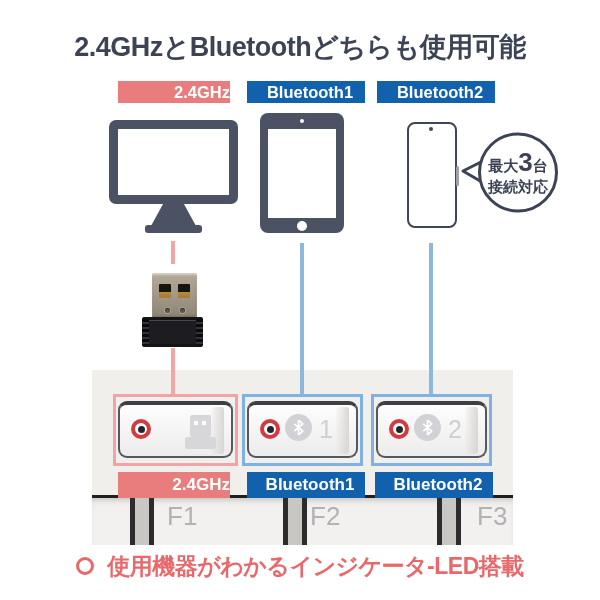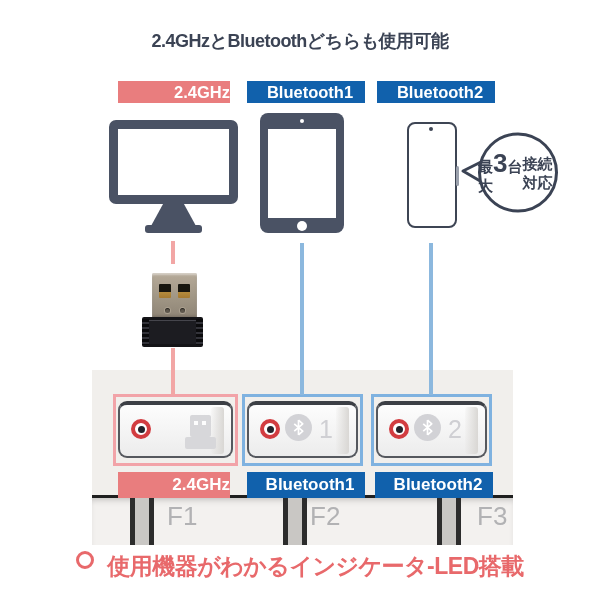--- a/index.html
+++ b/index.html
@@ -1,21 +1,21 @@
 <!DOCTYPE html>
 <html><head>
 <meta charset="utf-8">
 <style>
   html,body{margin:0;padding:0;background:#fff;}
   .stage{position:relative;width:600px;height:600px;background:#ffffff;overflow:hidden;
          font-family:"Liberation Sans","DejaVu Sans",sans-serif;}
   .abs{position:absolute;}
 
   
-  .title{left:0;top:29px;width:600px;text-align:center;font-size:18px;font-weight:700;
+  .title{left:0;top:29px;width:600px;text-align:center;font-size:27px;font-weight:700;
          color:#3b4354;letter-spacing:-0.5px;}
 
   
   .conn-label{height:22px;line-height:22px;text-align:center;color:#fff;
               font-size:16.5px;font-weight:700;}
   .lbl-red{background:#e97d7e;text-align:right;}
   .lbl-blue{background:#1161ac;padding-left:8px;}
   .top-lbl-1{left:118px;top:81px;width:112px;}
   .top-lbl-2{left:247px;top:81px;width:110px;}
   .top-lbl-3{left:377px;top:81px;width:110px;}
@@ -41,21 +41,21 @@
   
   .phone{left:407px;top:122px;width:50px;height:106px;box-sizing:border-box;background:#fff;
          border:2.5px solid #3e4554;border-radius:8px;}
   .phone .cam{position:absolute;left:20px;top:3px;width:4px;height:4px;border-radius:50%;background:#3e4554;}
   .phone .btn{position:absolute;right:-4px;top:42px;width:3px;height:20px;background:#9aa0ac;border-radius:2px;}
 
   
   .bubble{left:455px;top:128px;width:110px;height:90px;}
   .bubble svg{position:absolute;left:0;top:0;}
   .bubble-text{position:absolute;left:23px;top:0;width:80px;height:90px;display:flex;
-               align-items:center;justify-content:center;color:#3b4354;}
+               flex-direction:column;align-items:center;justify-content:center;color:#3b4354;}
   .bubble-l1{display:flex;align-items:baseline;font-weight:700;}
   .bubble-l1 .sm{font-size:15px;}
   .bubble-l1 .big{font-size:26px;line-height:24px;}
   .bubble-l2{font-size:15px;font-weight:700;margin-top:2px;}
 
   
   .vline{width:4px;z-index:5;}
   .vline.pink{background:#f2a6a5;}
   .vline.blue{background:#8cb8de;}
   .pinkA{left:171px;top:241px;height:23px;}
@@ -110,21 +110,21 @@
   .kb-split{position:absolute;left:0;top:125px;width:421px;height:3px;background:#1f1f1f;}
   .fkeys{position:absolute;left:0;top:128px;width:421px;height:47px;background:#f3f1ef;
          box-shadow:inset 0 5px 7px -4px rgba(0,0,0,.25);}
   .fgap{position:absolute;top:0;height:47px;width:24px;
         background:linear-gradient(90deg,#2c2c2c 0 5px,#c9c7c4 5px 19px,#2c2c2c 19px 24px);}
   .fgap.g1{left:38px;} .fgap.g2{left:191px;} .fgap.g3{left:345px;}
   .fkey-label{position:absolute;top:3px;font-size:26px;color:#b2b2b4;}
   .f1{left:75px;} .f2{left:218px;} .f3{left:385px;}
 
   
-  .caption{left:0;top:551px;width:600px;height:30px;display:flex;align-items:flex-start;
+  .caption{left:0;top:551px;width:600px;height:30px;display:flex;align-items:center;
            justify-content:center;gap:13px;}
   .led-ring{width:18px;height:18px;box-sizing:border-box;border:3.5px solid #e8696b;border-radius:50%;}
   .caption-text{font-size:23px;font-weight:700;color:#e8696b;letter-spacing:-0.5px;}
 </style>
 </head>
 <body>
 
 <div class="stage">
 
   <div class="abs title">2.4GHzとBluetoothどちらも使用可能</div>

